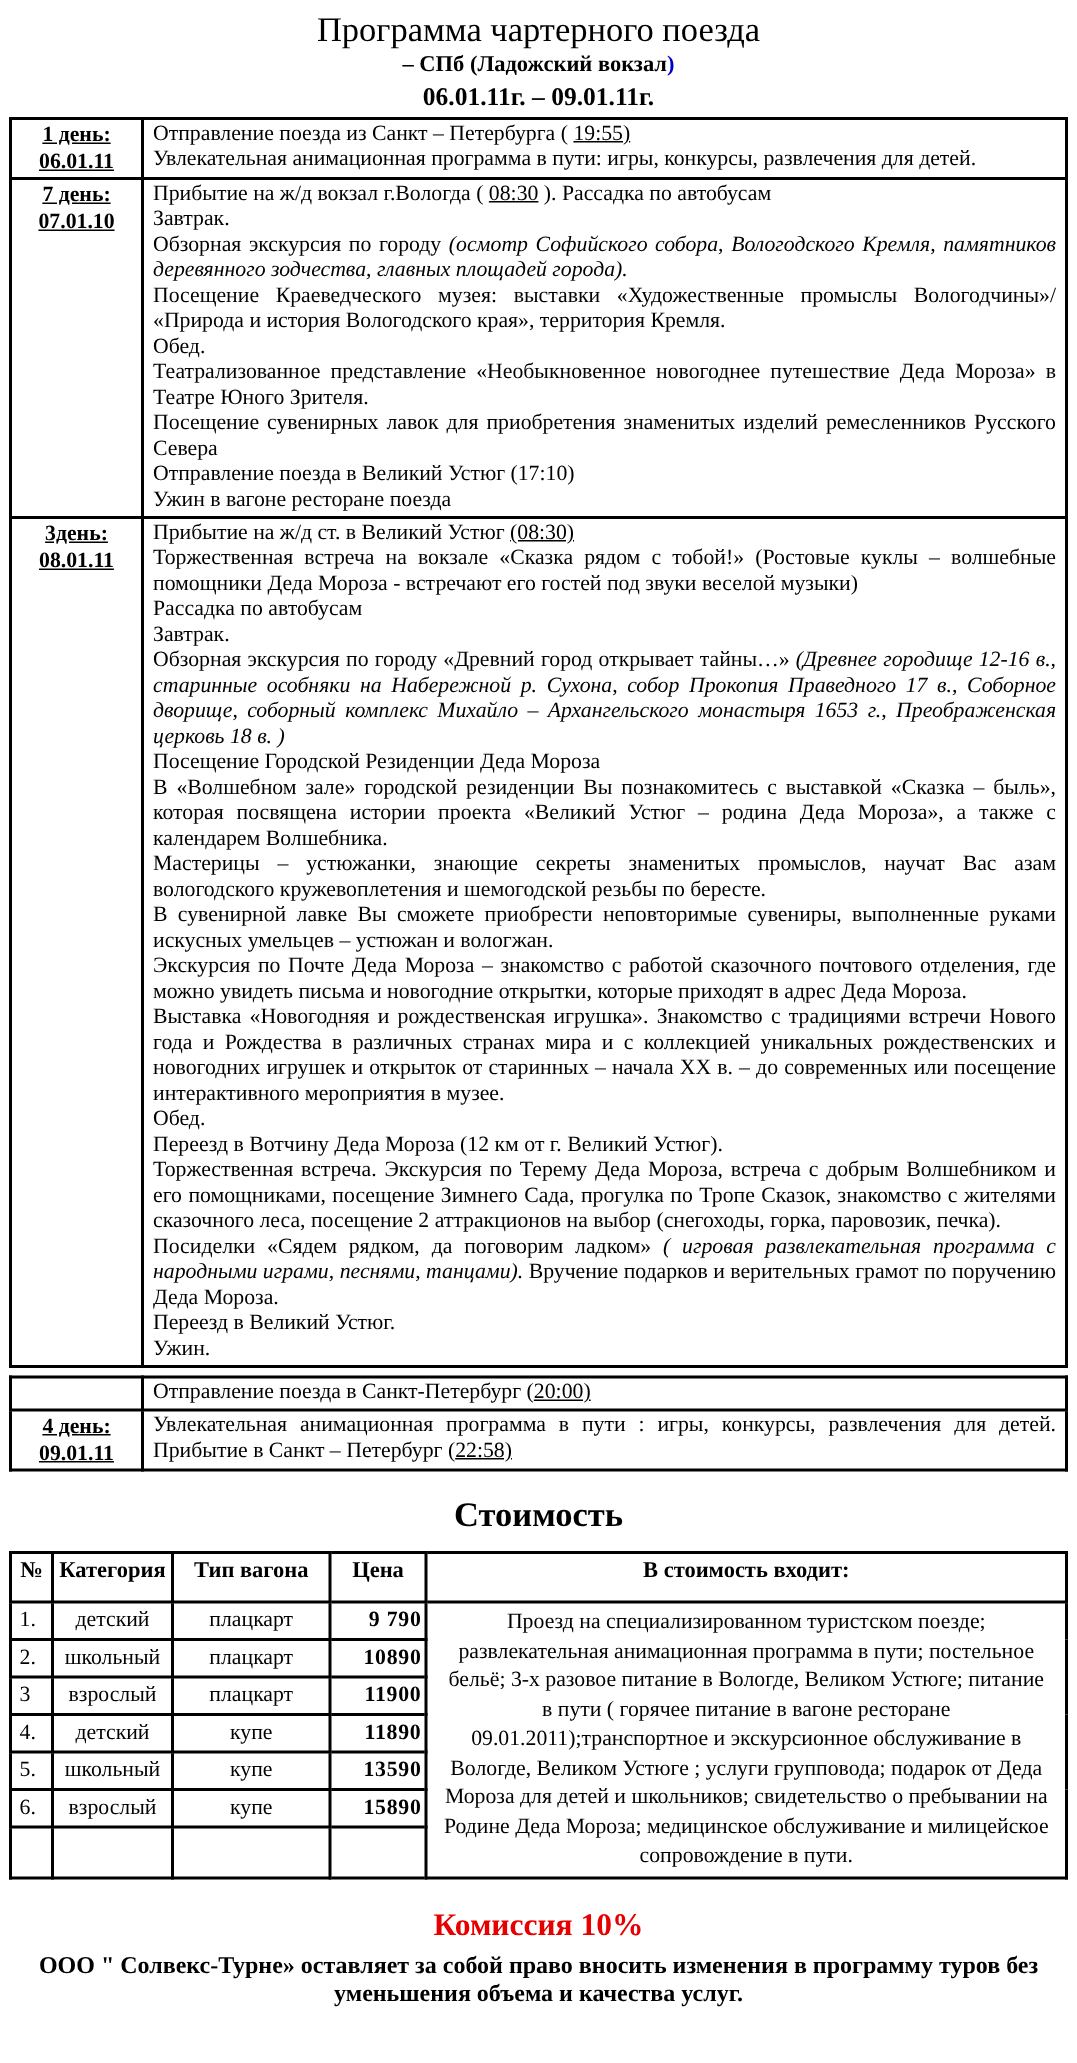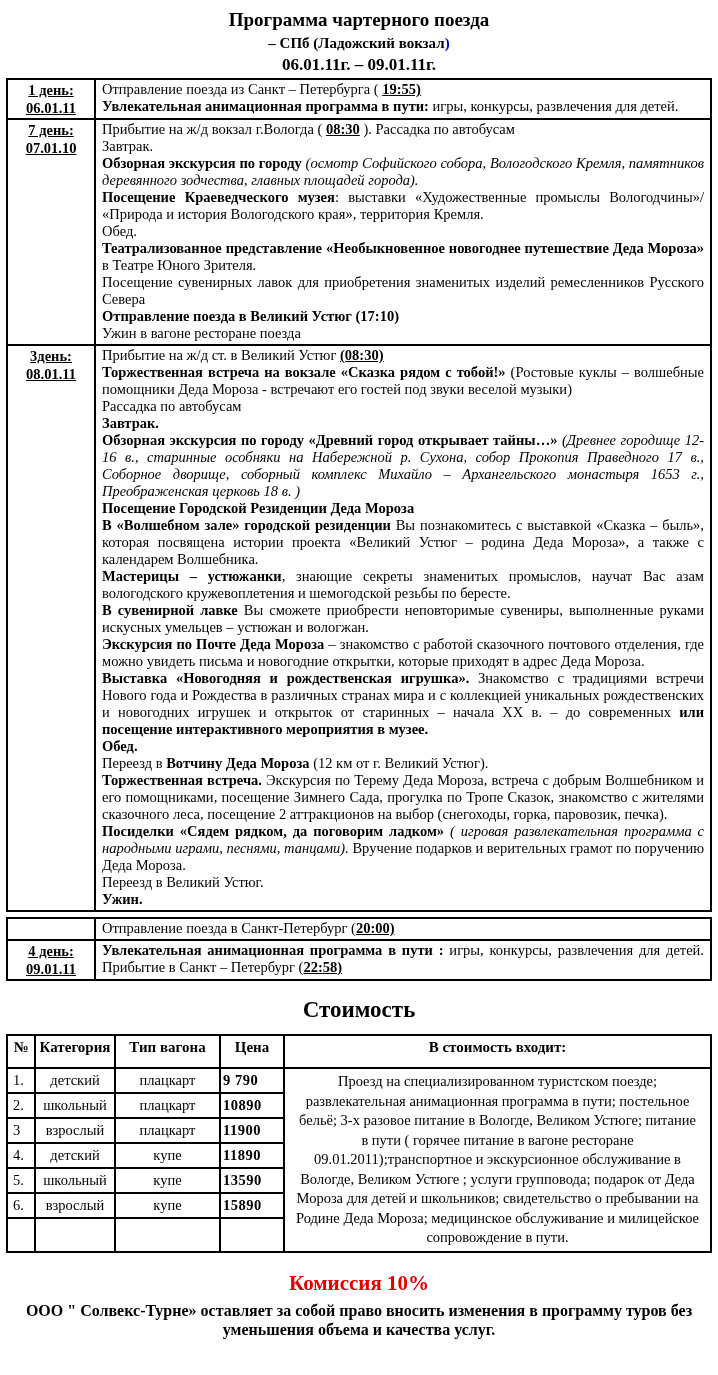--- a/index.html
+++ b/index.html
@@ -7,46 +7,46 @@
     width:718px;
     color:#000;
     font-family:"Liberation Serif","DejaVu Serif",serif;
     -webkit-font-smoothing:antialiased;
   }
   .page{padding:4px 6px 10px 6px;}
 
   
   .doc-header{text-align:center;}
   .t1{font-size:19px;font-weight:bold;line-height:24px;}
-  .t2{font-size:19px;font-weight:bold;line-height:28px;margin-top:2px;}
+  .t2{font-size:23px;font-weight:normal;line-height:28px;margin-top:2px;}
   .t3{font-size:15px;font-weight:bold;line-height:19px;}
   .blue-paren{color:var(--blue);}
   .t4{font-size:17px;font-weight:bold;line-height:21px;margin-top:1px;}
 
   
   table{border-collapse:collapse;width:100%;table-layout:fixed;}
   .program{margin-top:3px;}
   .program td{border:2px solid #000;vertical-align:top;}
   .program td.day{text-align:center;font-weight:bold;padding:1px 2px;}
   .day-line{text-decoration:underline;font-size:14.5px;line-height:18px;}
   .program td.content{padding:1px 6px 2px 6px;font-size:14.5px;}
   .para{text-align:justify;line-height:17px;}
-  .s-b{font-weight:bold;}
+  .s-b{font-weight:normal;}
   .s-i{font-style:italic;}
   .s-u{text-decoration:underline;}
   .mini{margin-top:5px;}
 
   
   .cost-title{text-align:center;font-size:23px;font-weight:bold;margin:16px 0 11px 0;}
   .price th,.price td{border:2px solid #000;}
   .price th{font-size:15px;font-weight:bold;vertical-align:top;padding:3px 2px 11px 2px;}
   .price td{font-size:14.5px;padding:0 2px;height:19px;vertical-align:middle;}
   .price td.num{text-align:left;padding-left:5px;}
   .price td.cat,.price td.wag{text-align:center;}
-  .price td.prc{text-align:left;font-weight:bold;letter-spacing:0.5px;}
+  .price td.prc{text-align:right;font-weight:bold;letter-spacing:0.5px;}
   .price td.includes{text-align:center;vertical-align:top;line-height:19.5px;padding:3px 9px;}
   .price tr.filler td{height:26px;}
 
   
   .footer{text-align:center;margin-top:17px;}
   .commission{color:var(--red);font-weight:bold;font-size:21px;line-height:26px;margin-bottom:5px;}
   .note{font-weight:bold;font-size:16px;line-height:19.5px;}
 </style>
 </head>
 <body>

